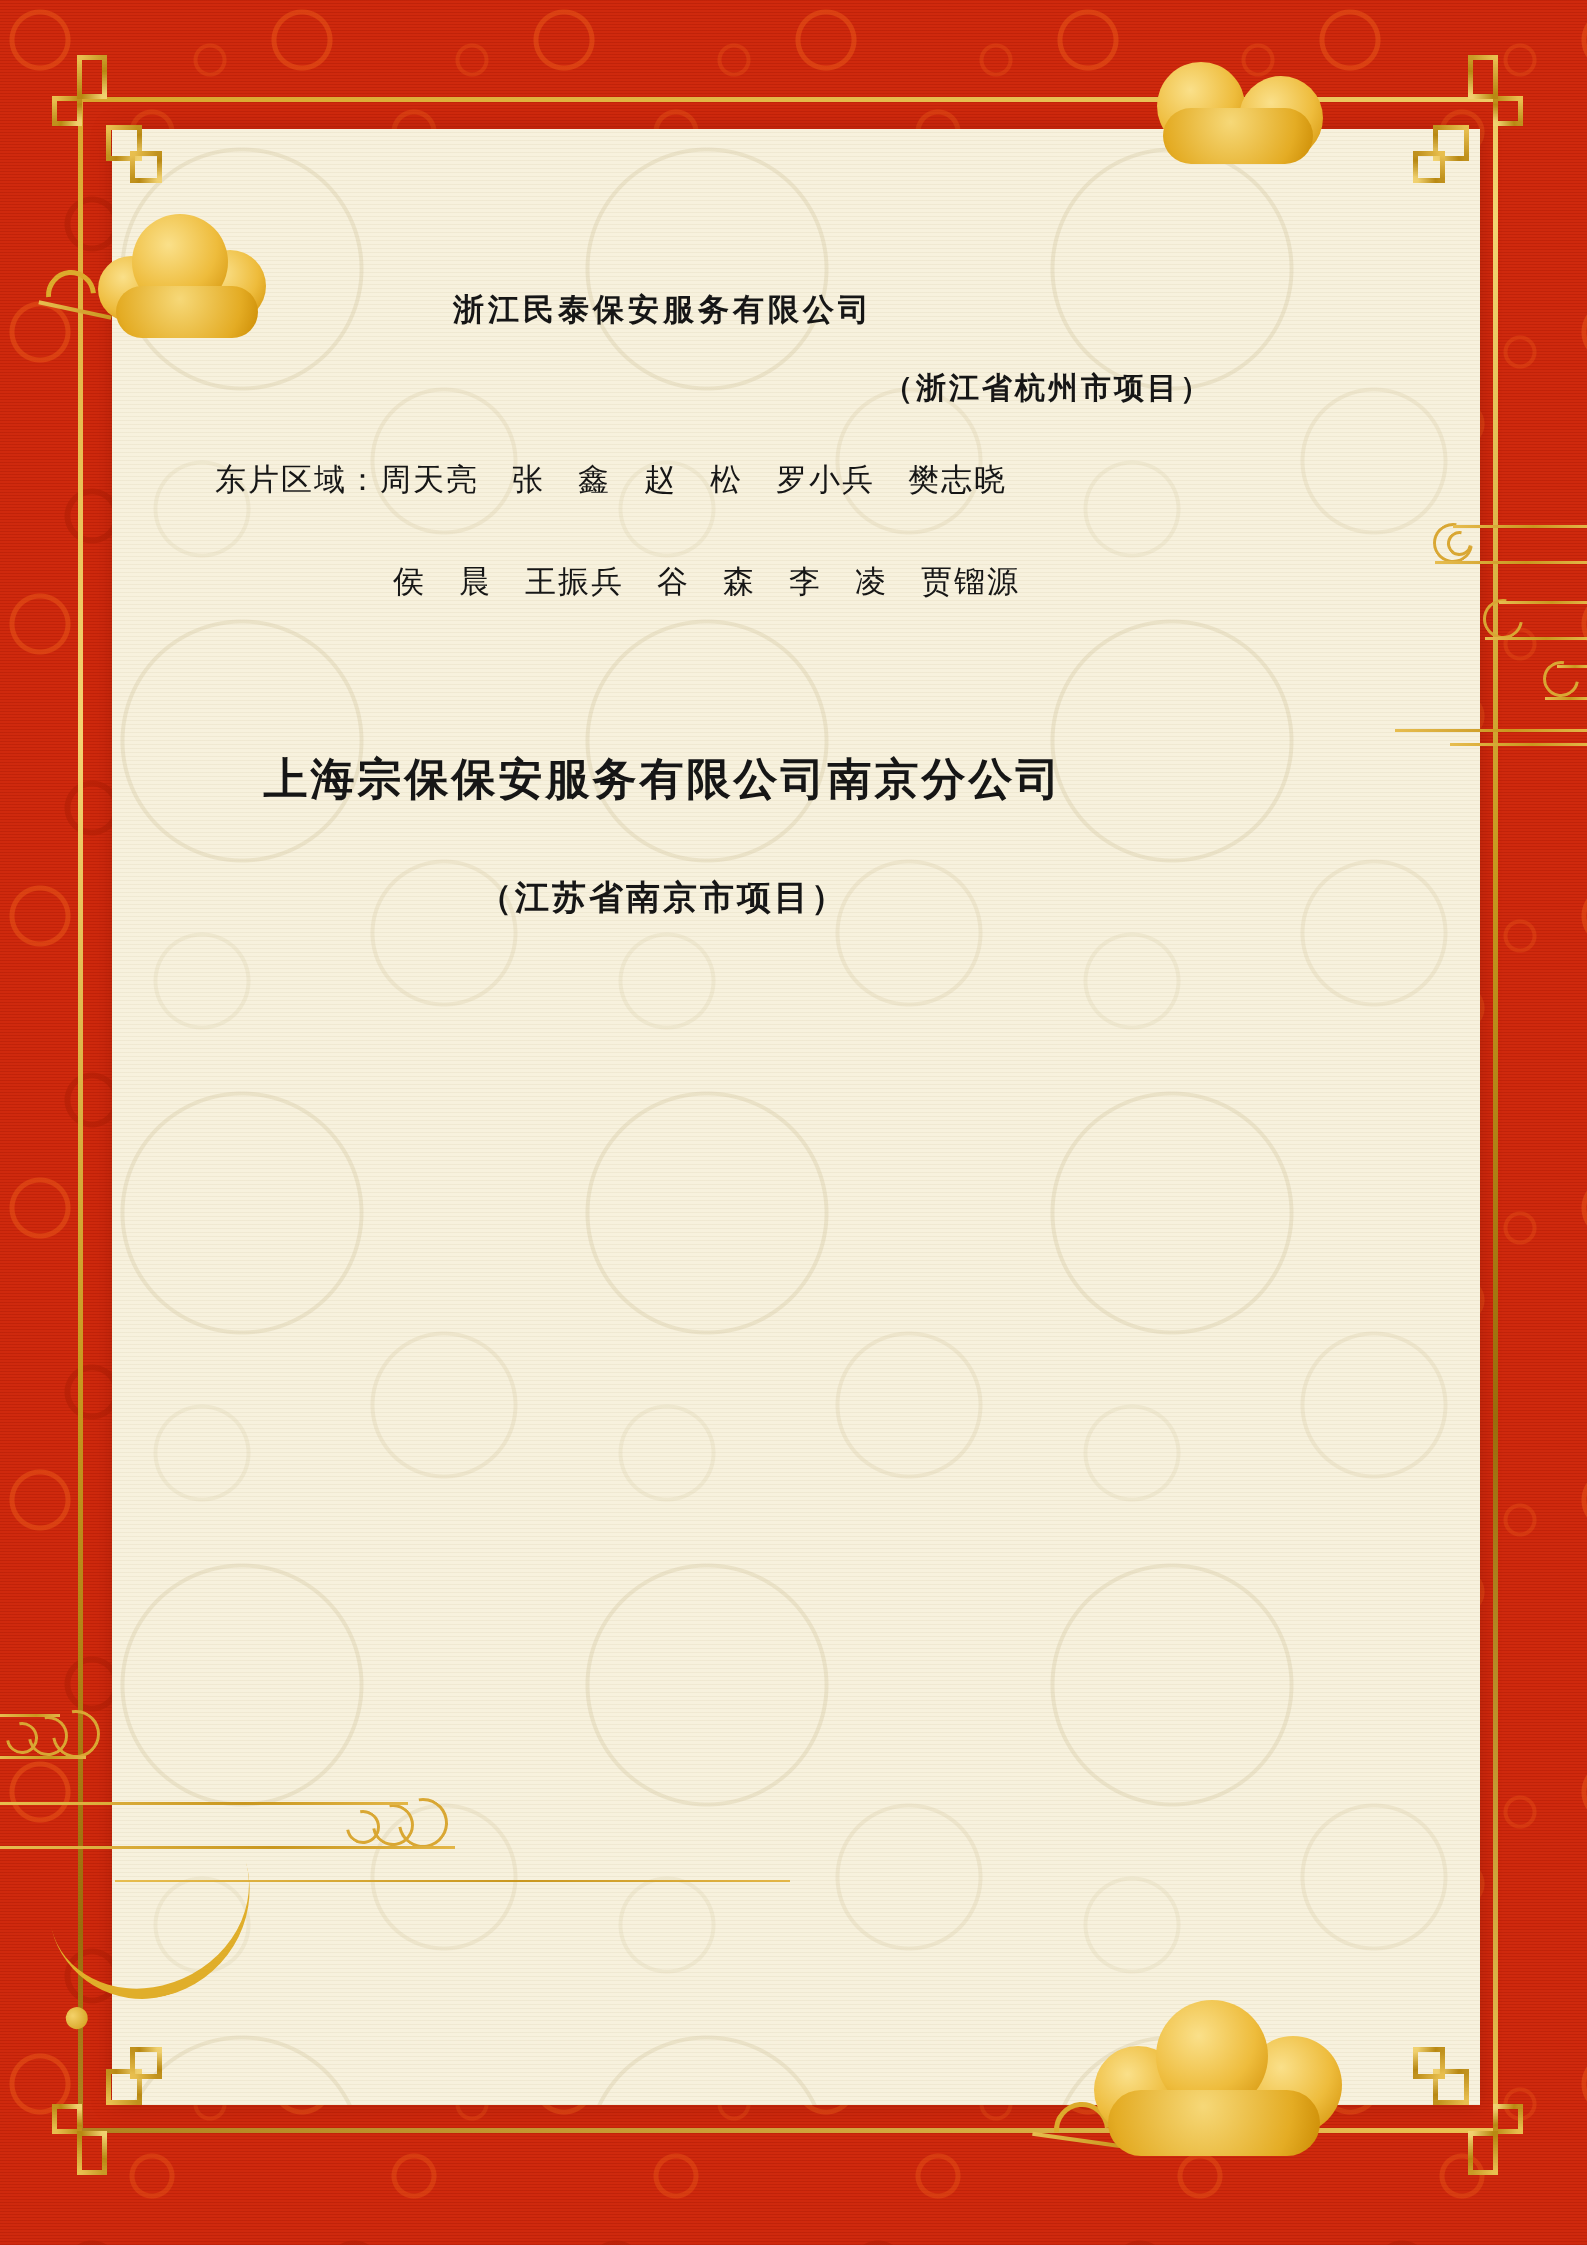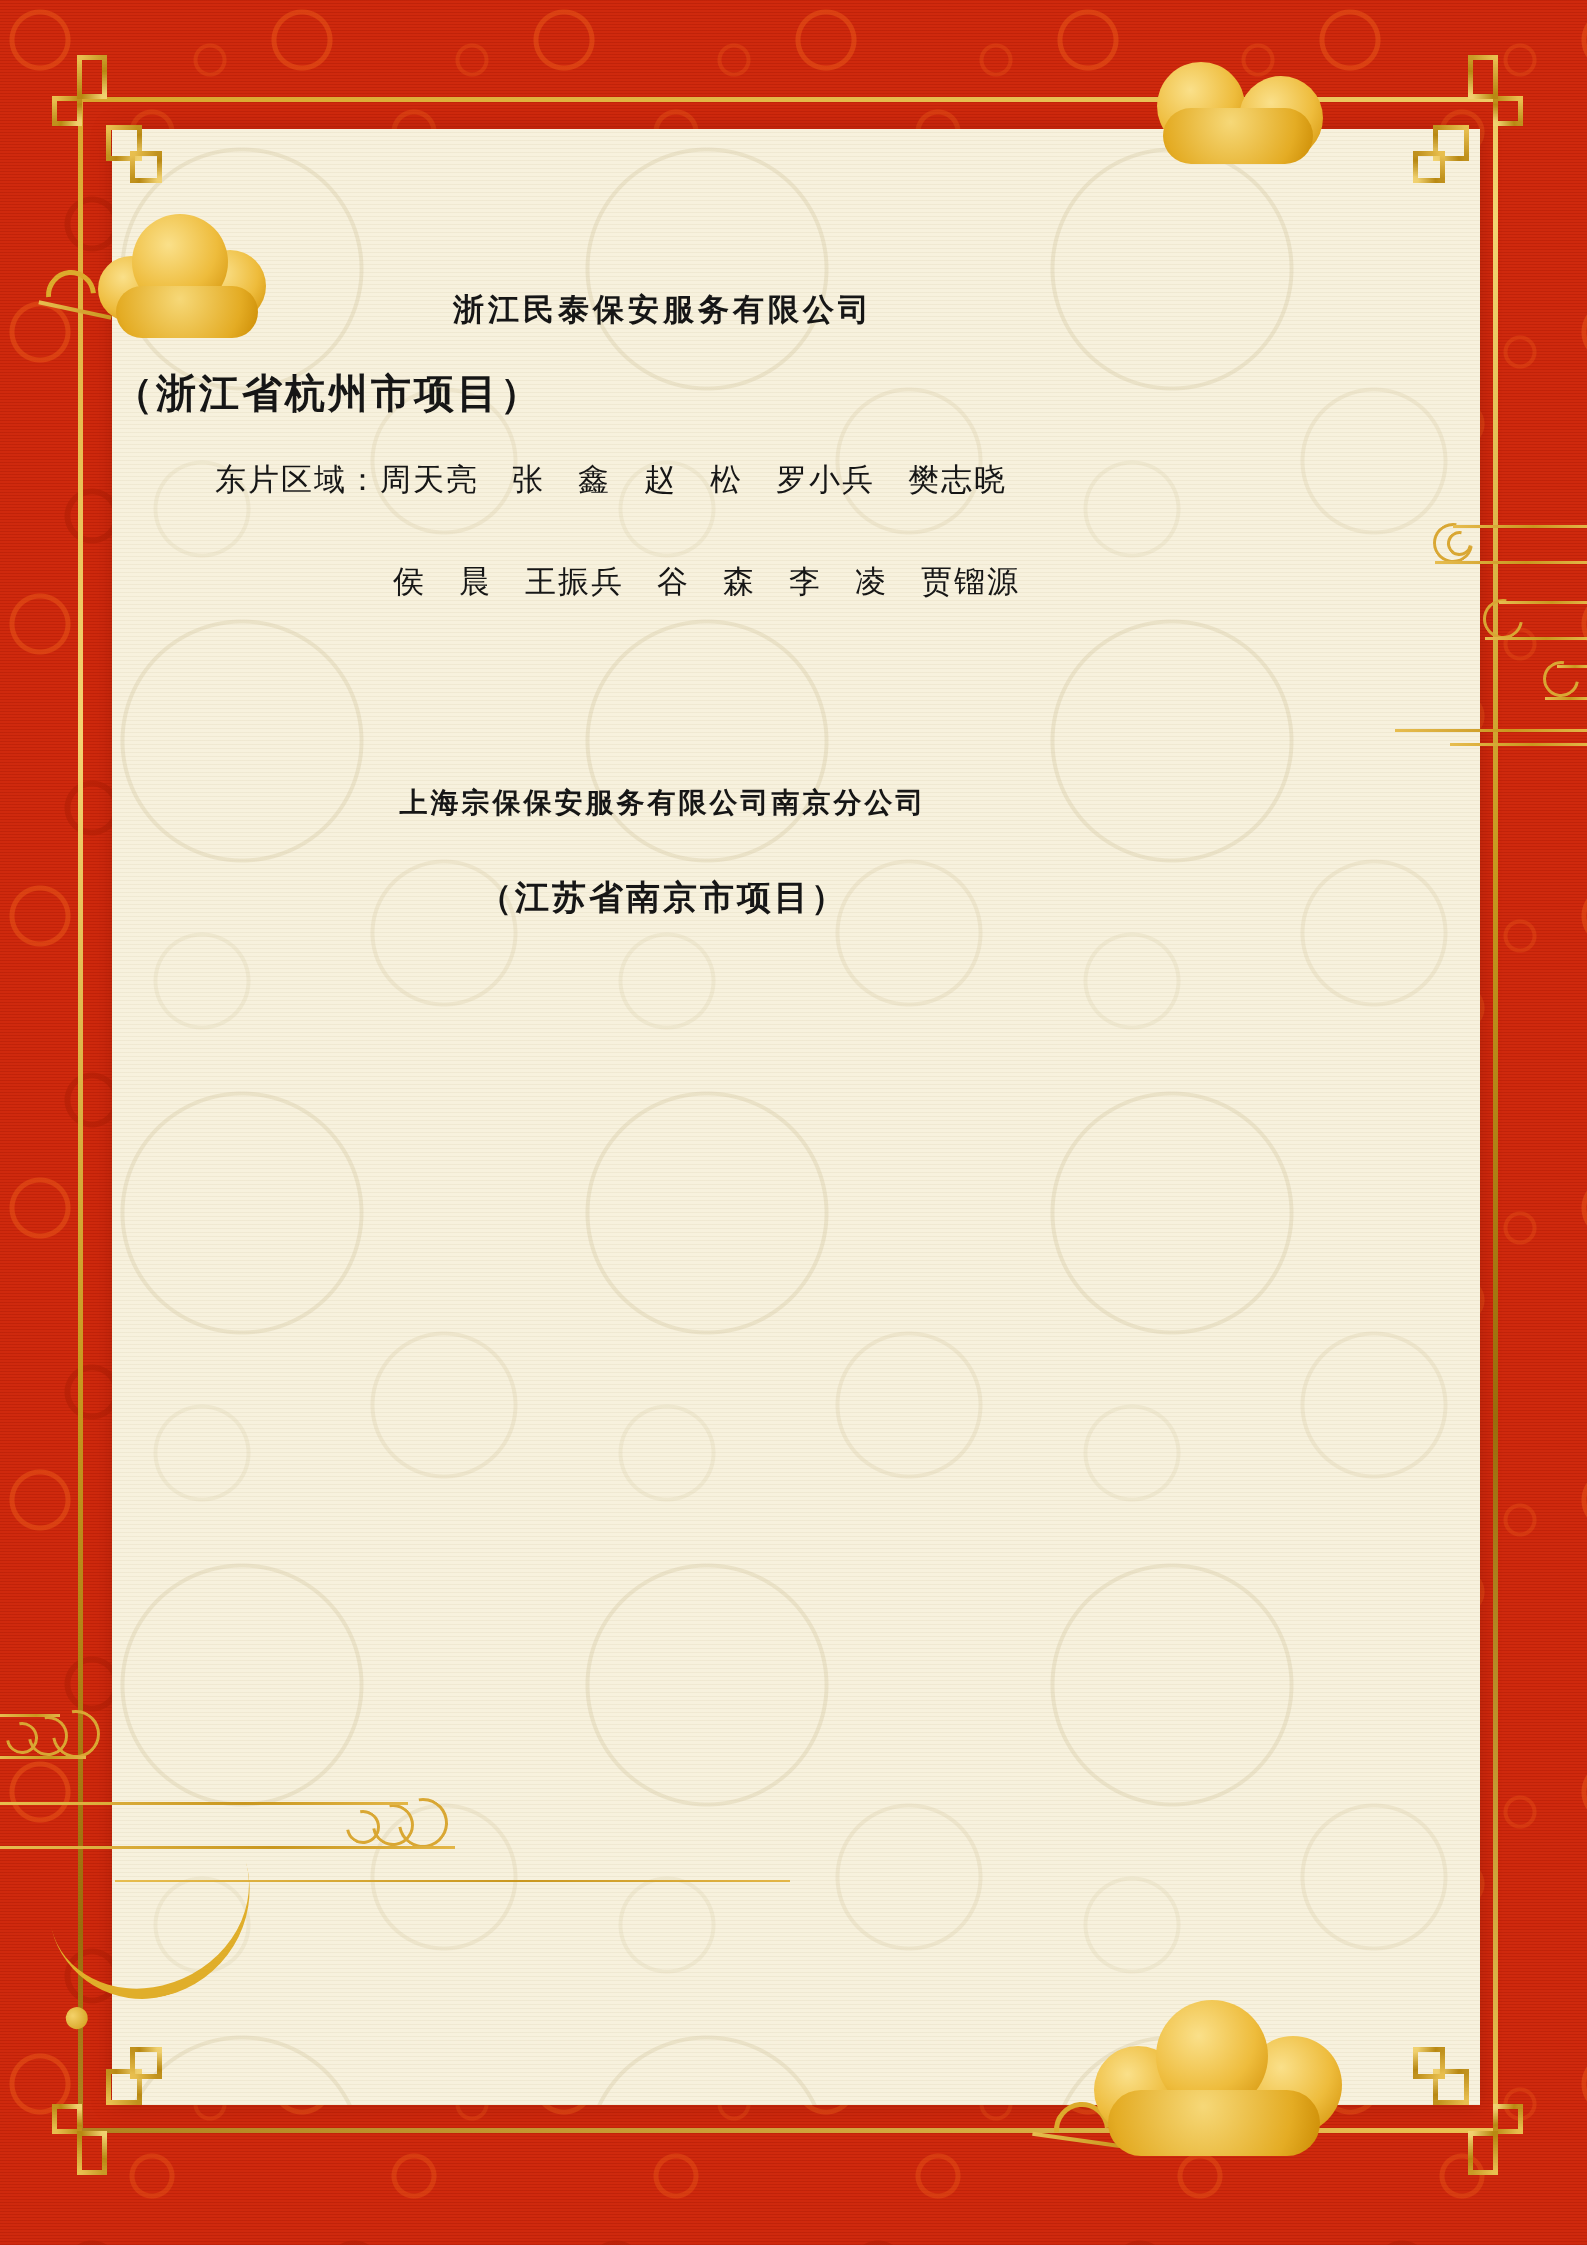--- a/index.html
+++ b/index.html
@@ -121,25 +121,25 @@
   .swoosh{position:absolute;left:55px;top:1865px;width:205px;height:120px;
     border-bottom:11px solid #e0ae2a;border-radius:0 0 65% 55% / 0 0 100% 85%;
     transform:rotate(-14deg);}
   .swoosh::after{content:"";position:absolute;left:-8px;bottom:-22px;width:22px;height:22px;
     border-radius:50%;background:radial-gradient(circle at 35% 35%, #f4d26a, #cf9a14);}
 
   
   .textlayer{position:absolute;left:113px;top:0;width:1100px;height:100%;}
   .line{position:absolute;width:100%;color:#161616;white-space:pre;line-height:1.25;box-sizing:border-box;}
   .t1 {top:291px;font-size:31px;font-weight:bold;letter-spacing:4px;text-align:center;}
-  .st1{top:369px;font-size:40px;font-weight:bold;letter-spacing:3px;text-align:left;}
+  .st1{top:369px;font-size:30px;font-weight:bold;letter-spacing:3px;text-align:right;}
   .r1 {top:461px;font-size:31px;letter-spacing:2px;padding-left:102px;}
   .r2 {top:563px;font-size:31px;letter-spacing:2px;padding-left:280px;}
   .r3 {top:625px;font-size:31px;letter-spacing:2px;padding-left:102px;}
-  .t2 {top:785px;font-size:28px;font-weight:bold;letter-spacing:3px;text-align:center;}
+  .t2 {top:752px;font-size:44px;font-weight:bold;letter-spacing:3px;text-align:center;}
   .st2{top:877px;font-size:34px;font-weight:bold;letter-spacing:3px;text-align:center;}
   .r4 {top:957px;font-size:35px;letter-spacing:3px;text-align:center;}
 </style>
 </head>
 <body>
 
 <div class="page">
 
   <div class="paper"></div>
 

